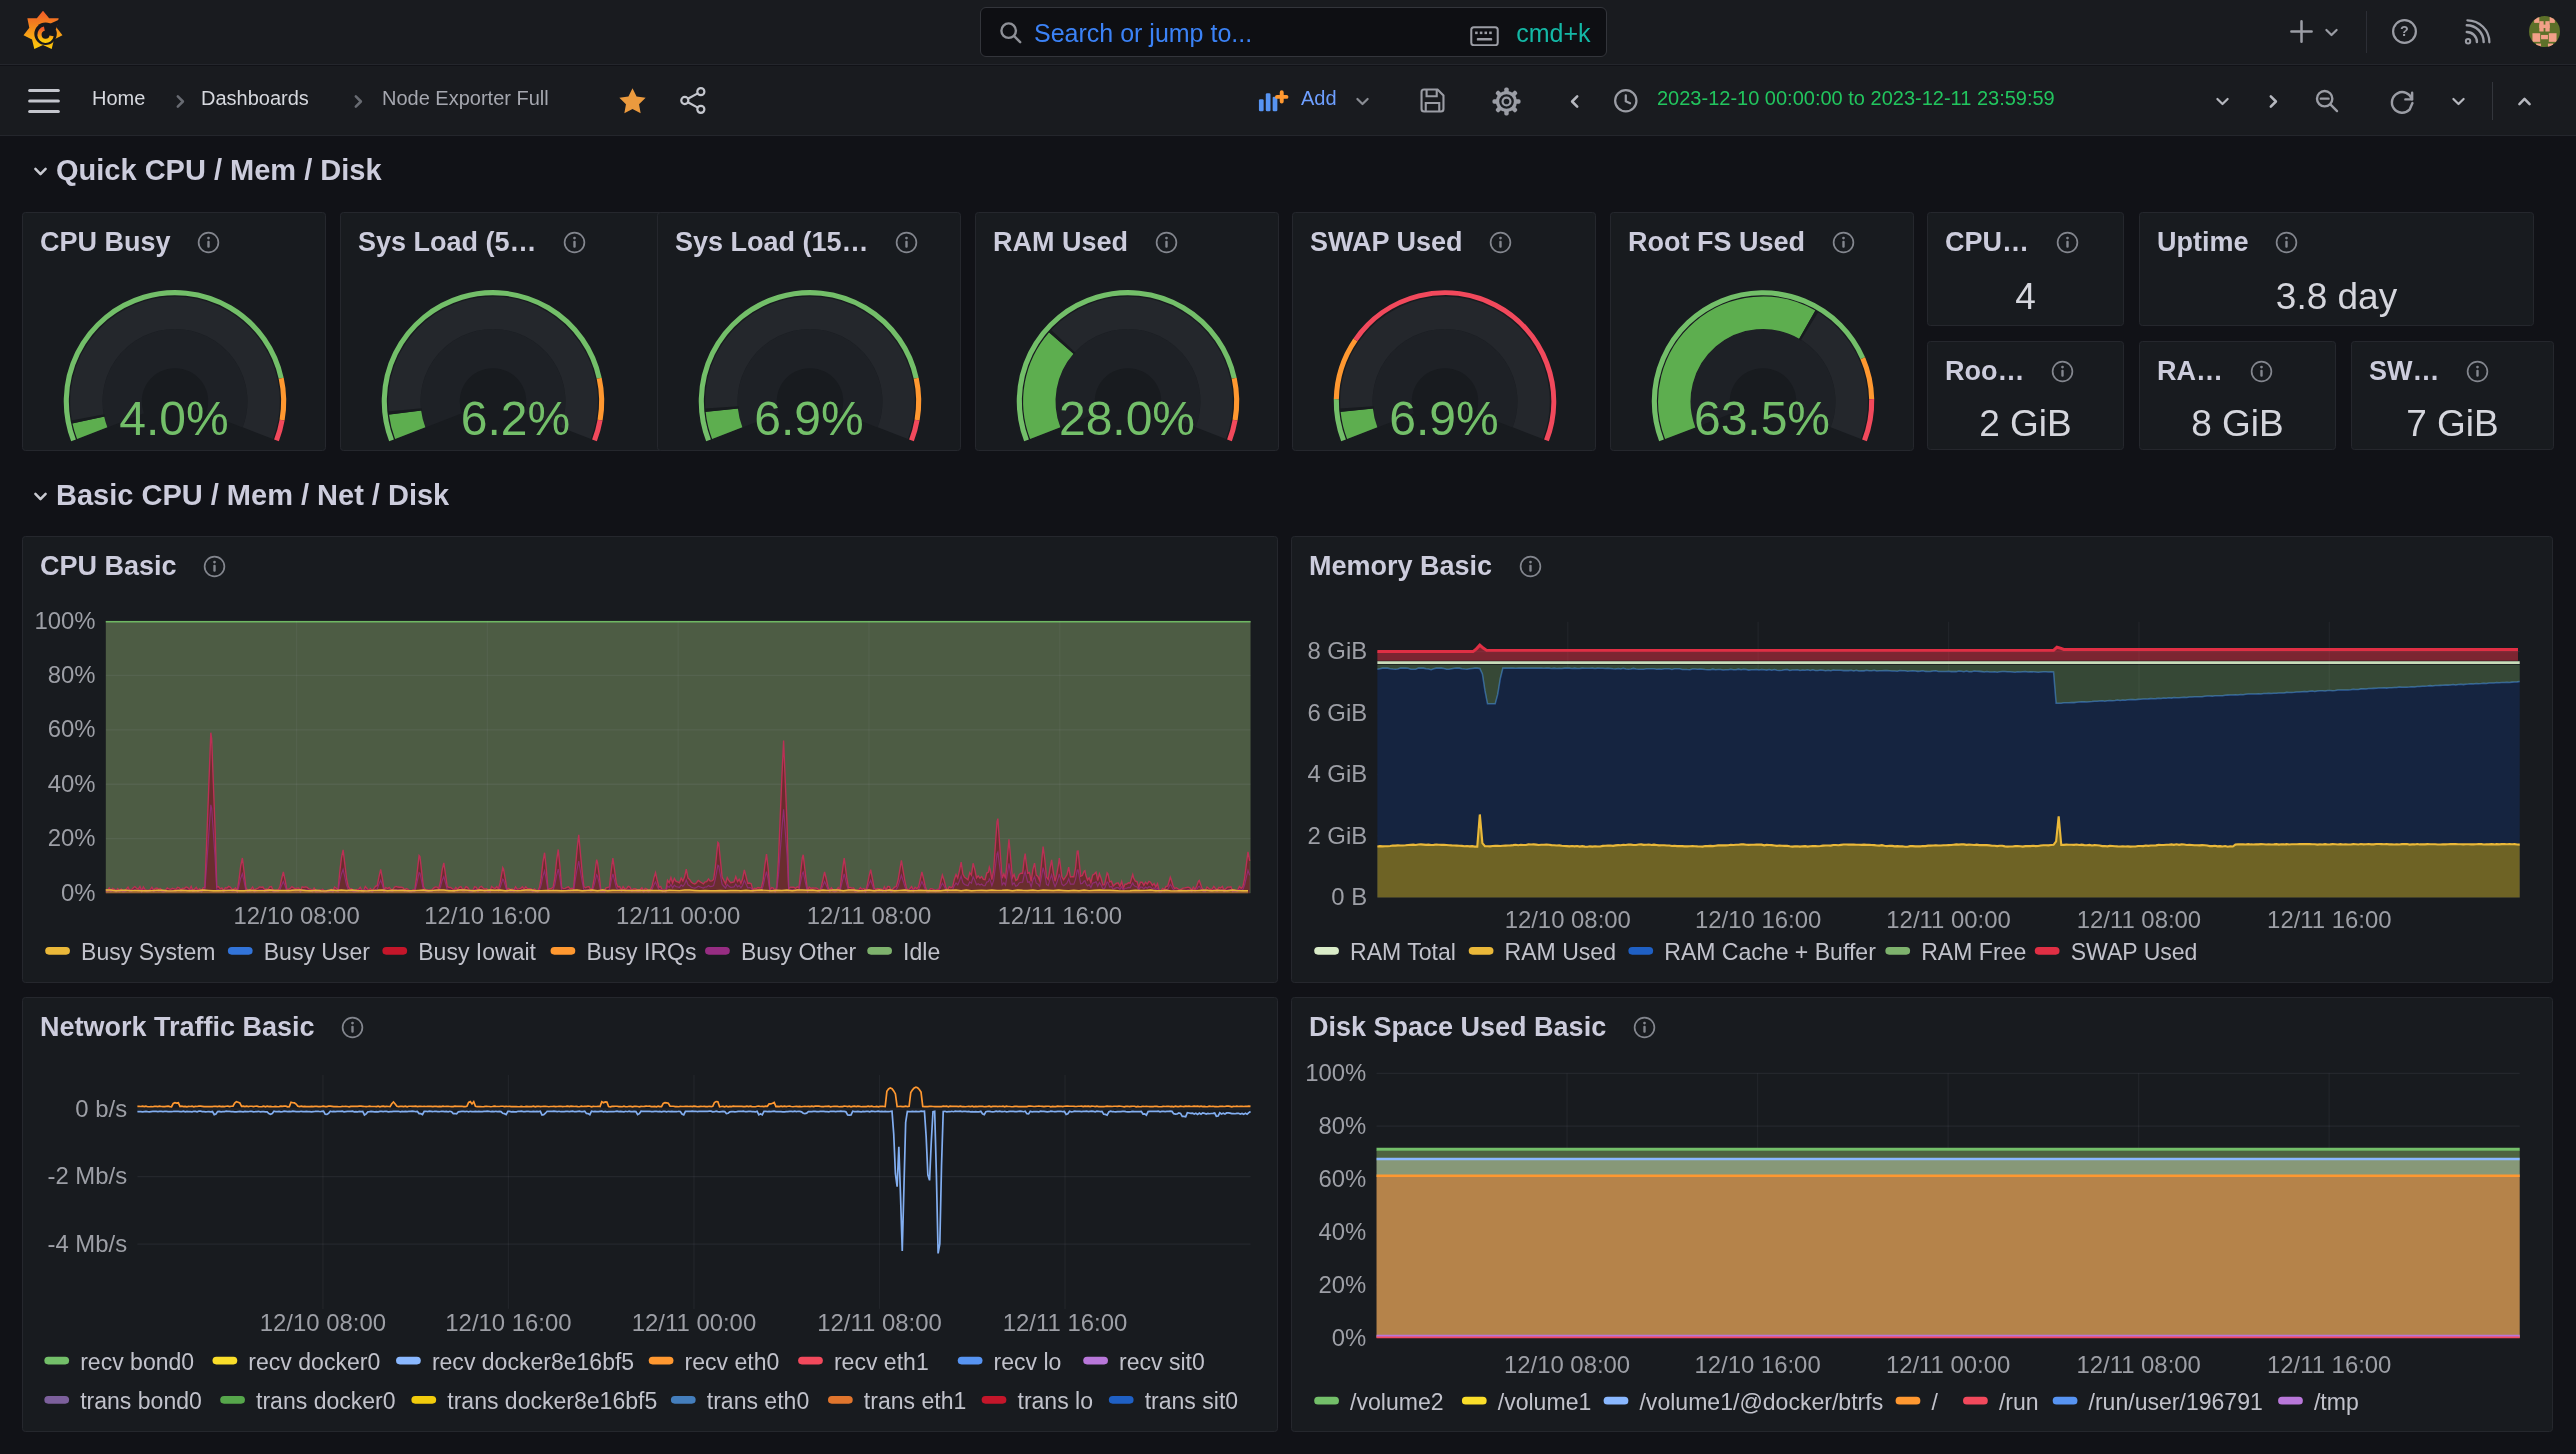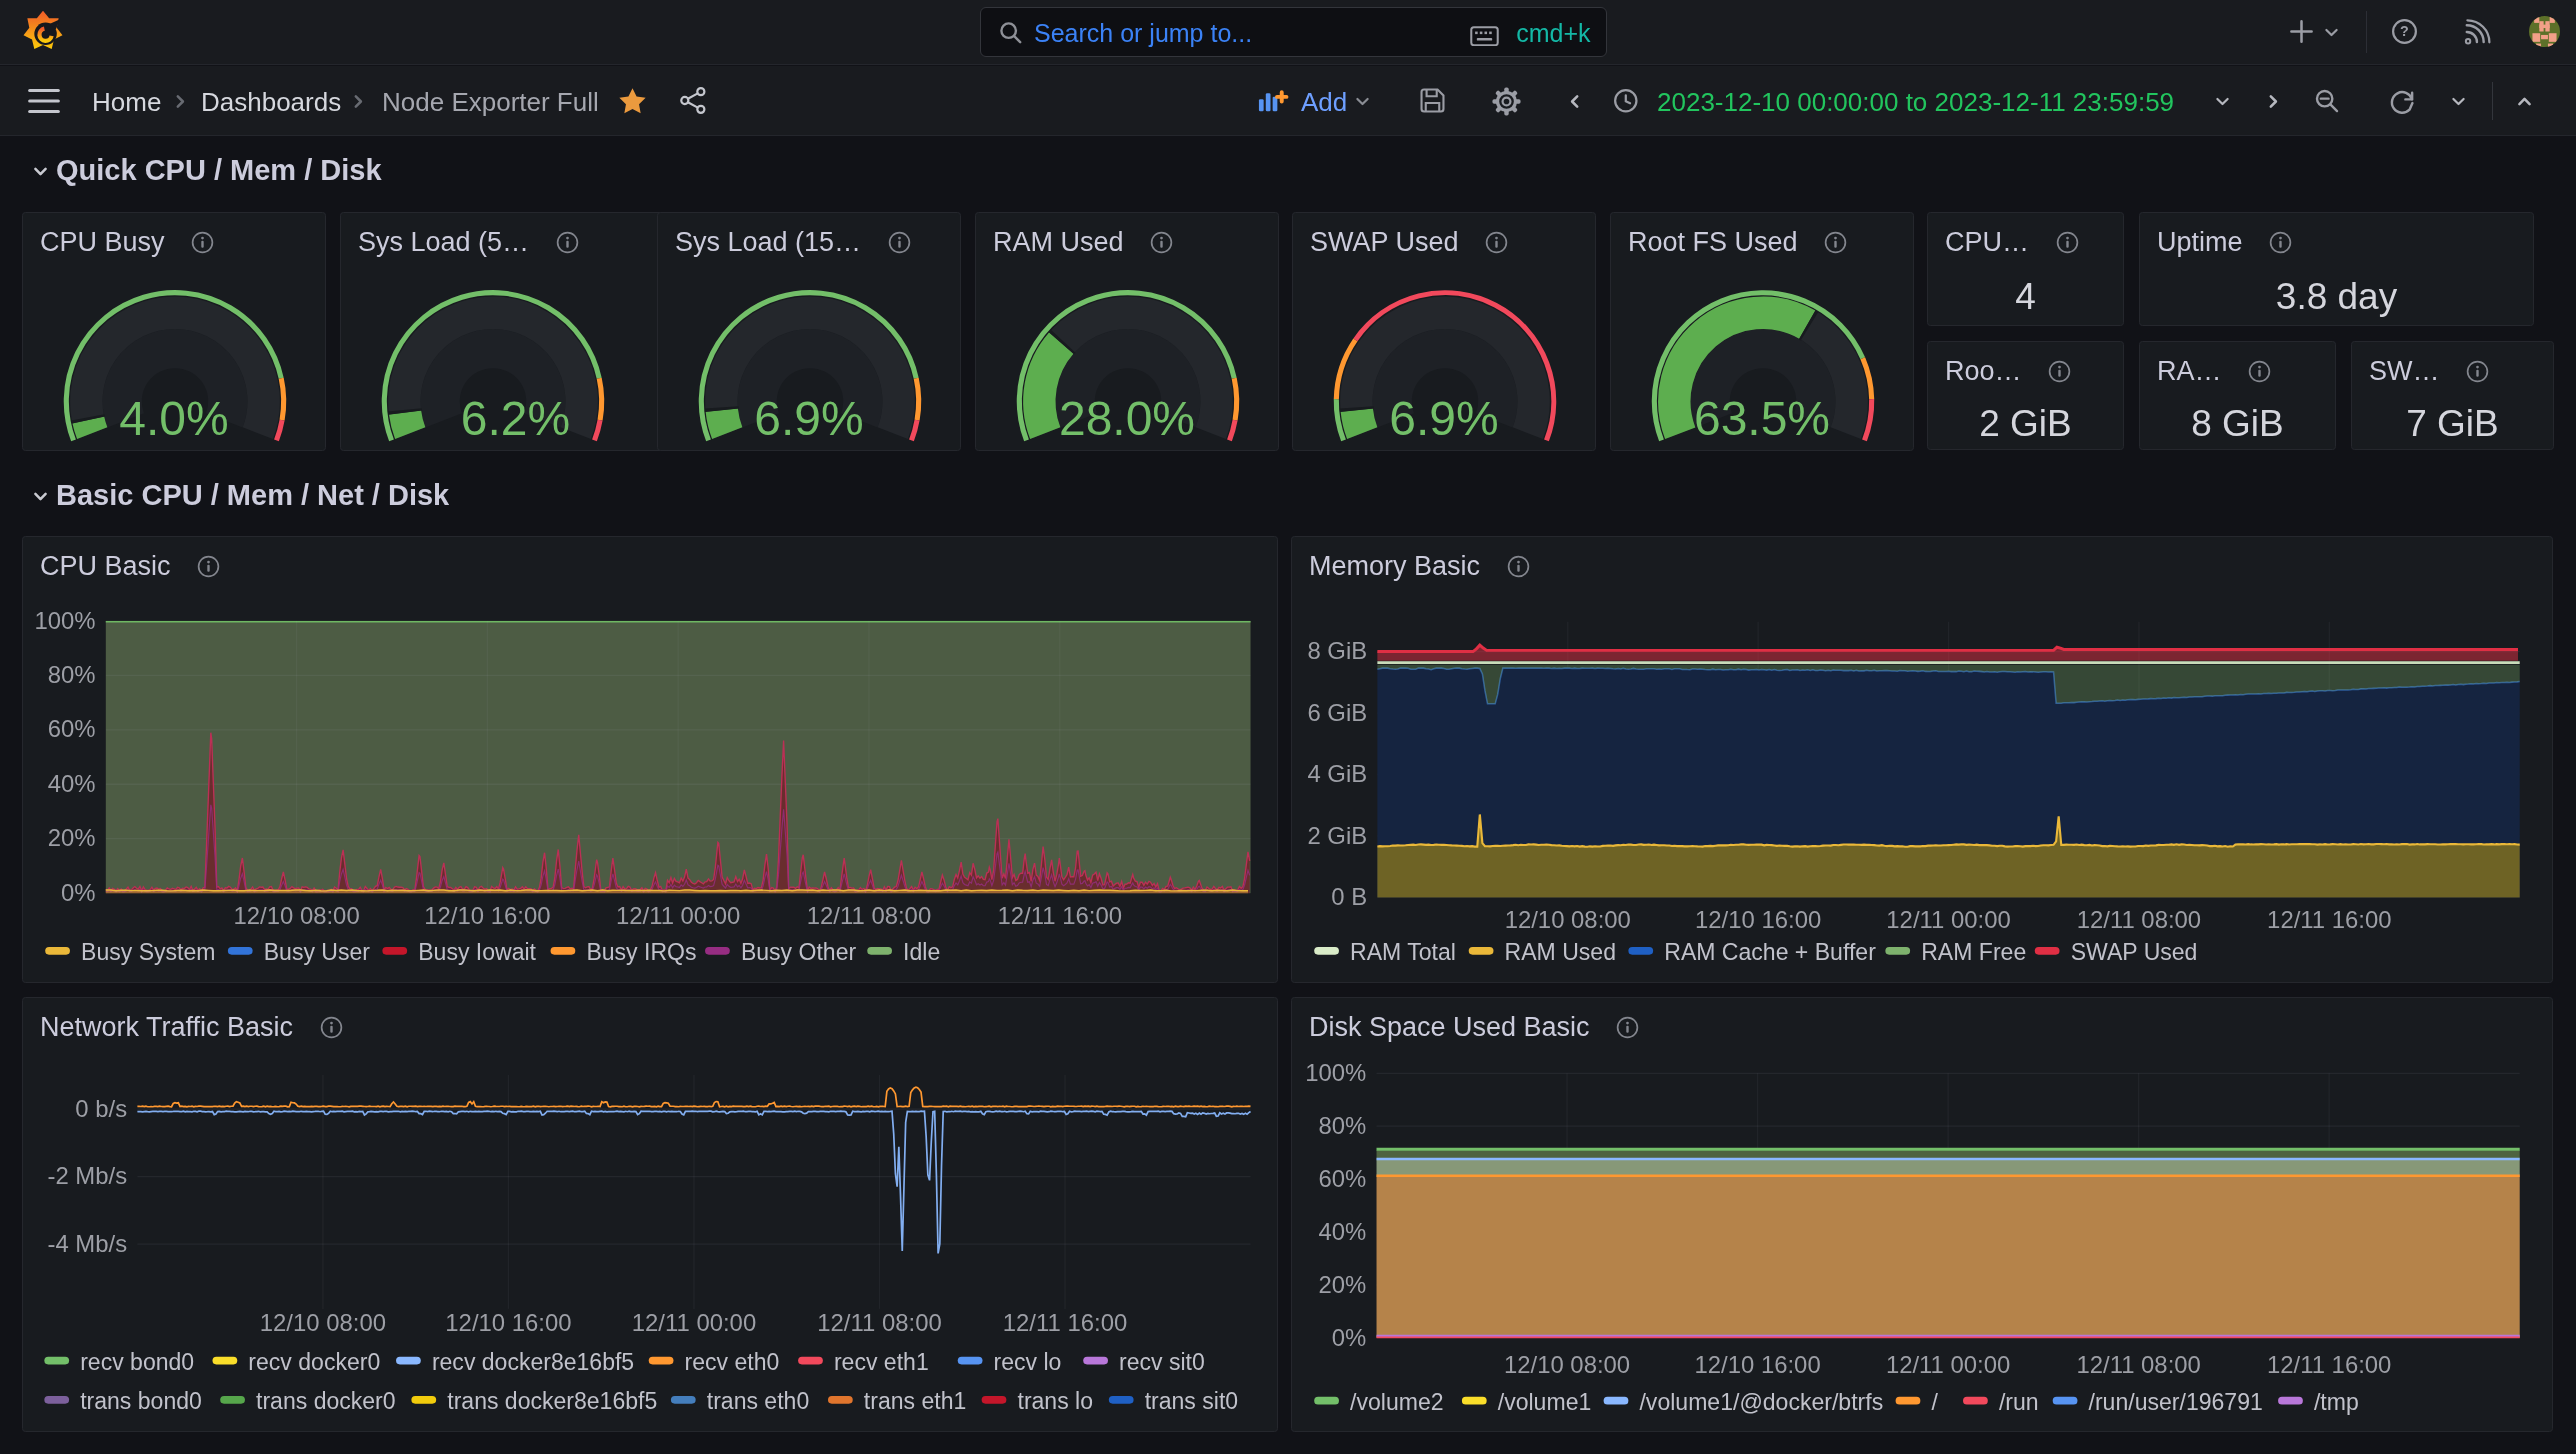--- a/index.html
+++ b/index.html
@@ -1,24 +1,24 @@
 <!DOCTYPE html>
 <html style="font-size:13.7px"><head><meta charset="utf-8"><style>
 *{box-sizing:border-box;margin:0;padding:0}
 html,body{width:2576px;height:1454px;background:#111217;font-family:"Liberation Sans",sans-serif;overflow:hidden}
 .abs{position:absolute}
 .hdr{position:absolute;left:0;top:0;width:2576px;height:65px;background:#191b1f;border-bottom:1.3px solid #24262c}
 .tbar{position:absolute;left:0;top:66px;width:2576px;height:70px;background:#191b1f;border-bottom:1.3px solid #24262c}
 .searchbox{position:absolute;left:980px;top:6.8px;width:627px;height:50px;background:#0e0f13;border:1.3px solid #33353b;border-radius:6px}
 .sbtext{position:absolute;left:53px;top:11px;font-size:25px;color:#3b82f6}
 .sbright{position:absolute;right:15.4px;top:11px;font-size:25px;color:#14b8a6}
-.bc{position:absolute;top:20.5px;font-size:26px}
+.bc{position:absolute;top:20.5px;font-size:20px}
 .sect{position:absolute;left:32px;height:38px;font-size:29px;font-weight:700;color:#ccccdc}
 .panel{position:absolute;background:#181b1f;border:1.3px solid #25272d;border-radius:3.4px}
-.ptitle{position:absolute;display:flex;align-items:center;gap:26.5px;font-size:27px;font-weight:400;color:#ccccdc;height:29px}
+.ptitle{position:absolute;display:flex;align-items:center;gap:26.5px;font-size:27px;font-weight:700;color:#ccccdc;height:29px}
 .gval{position:absolute;left:0;top:178px;width:100%;text-align:center;font-size:48px;font-weight:500;color:#73bf69}
 .sval{position:absolute;left:0;width:100%;text-align:center;font-size:37px;font-weight:500;color:#d5d6dd}
 .ax{fill:#9d9fa6;font-family:"Liberation Sans",sans-serif}
 .lg{fill:#c1c2cb;font-family:"Liberation Sans",sans-serif}
 </style></head><body>
 <div class="hdr">
 <svg class="abs" style="left:23px;top:10.2px" width="40" height="40" viewBox="0 0 47 47">
       <defs>
         <linearGradient id="glg" x1="0" y1="0" x2="0" y2="1">
       <stop offset="0" stop-color="#ef5a29"></stop>

